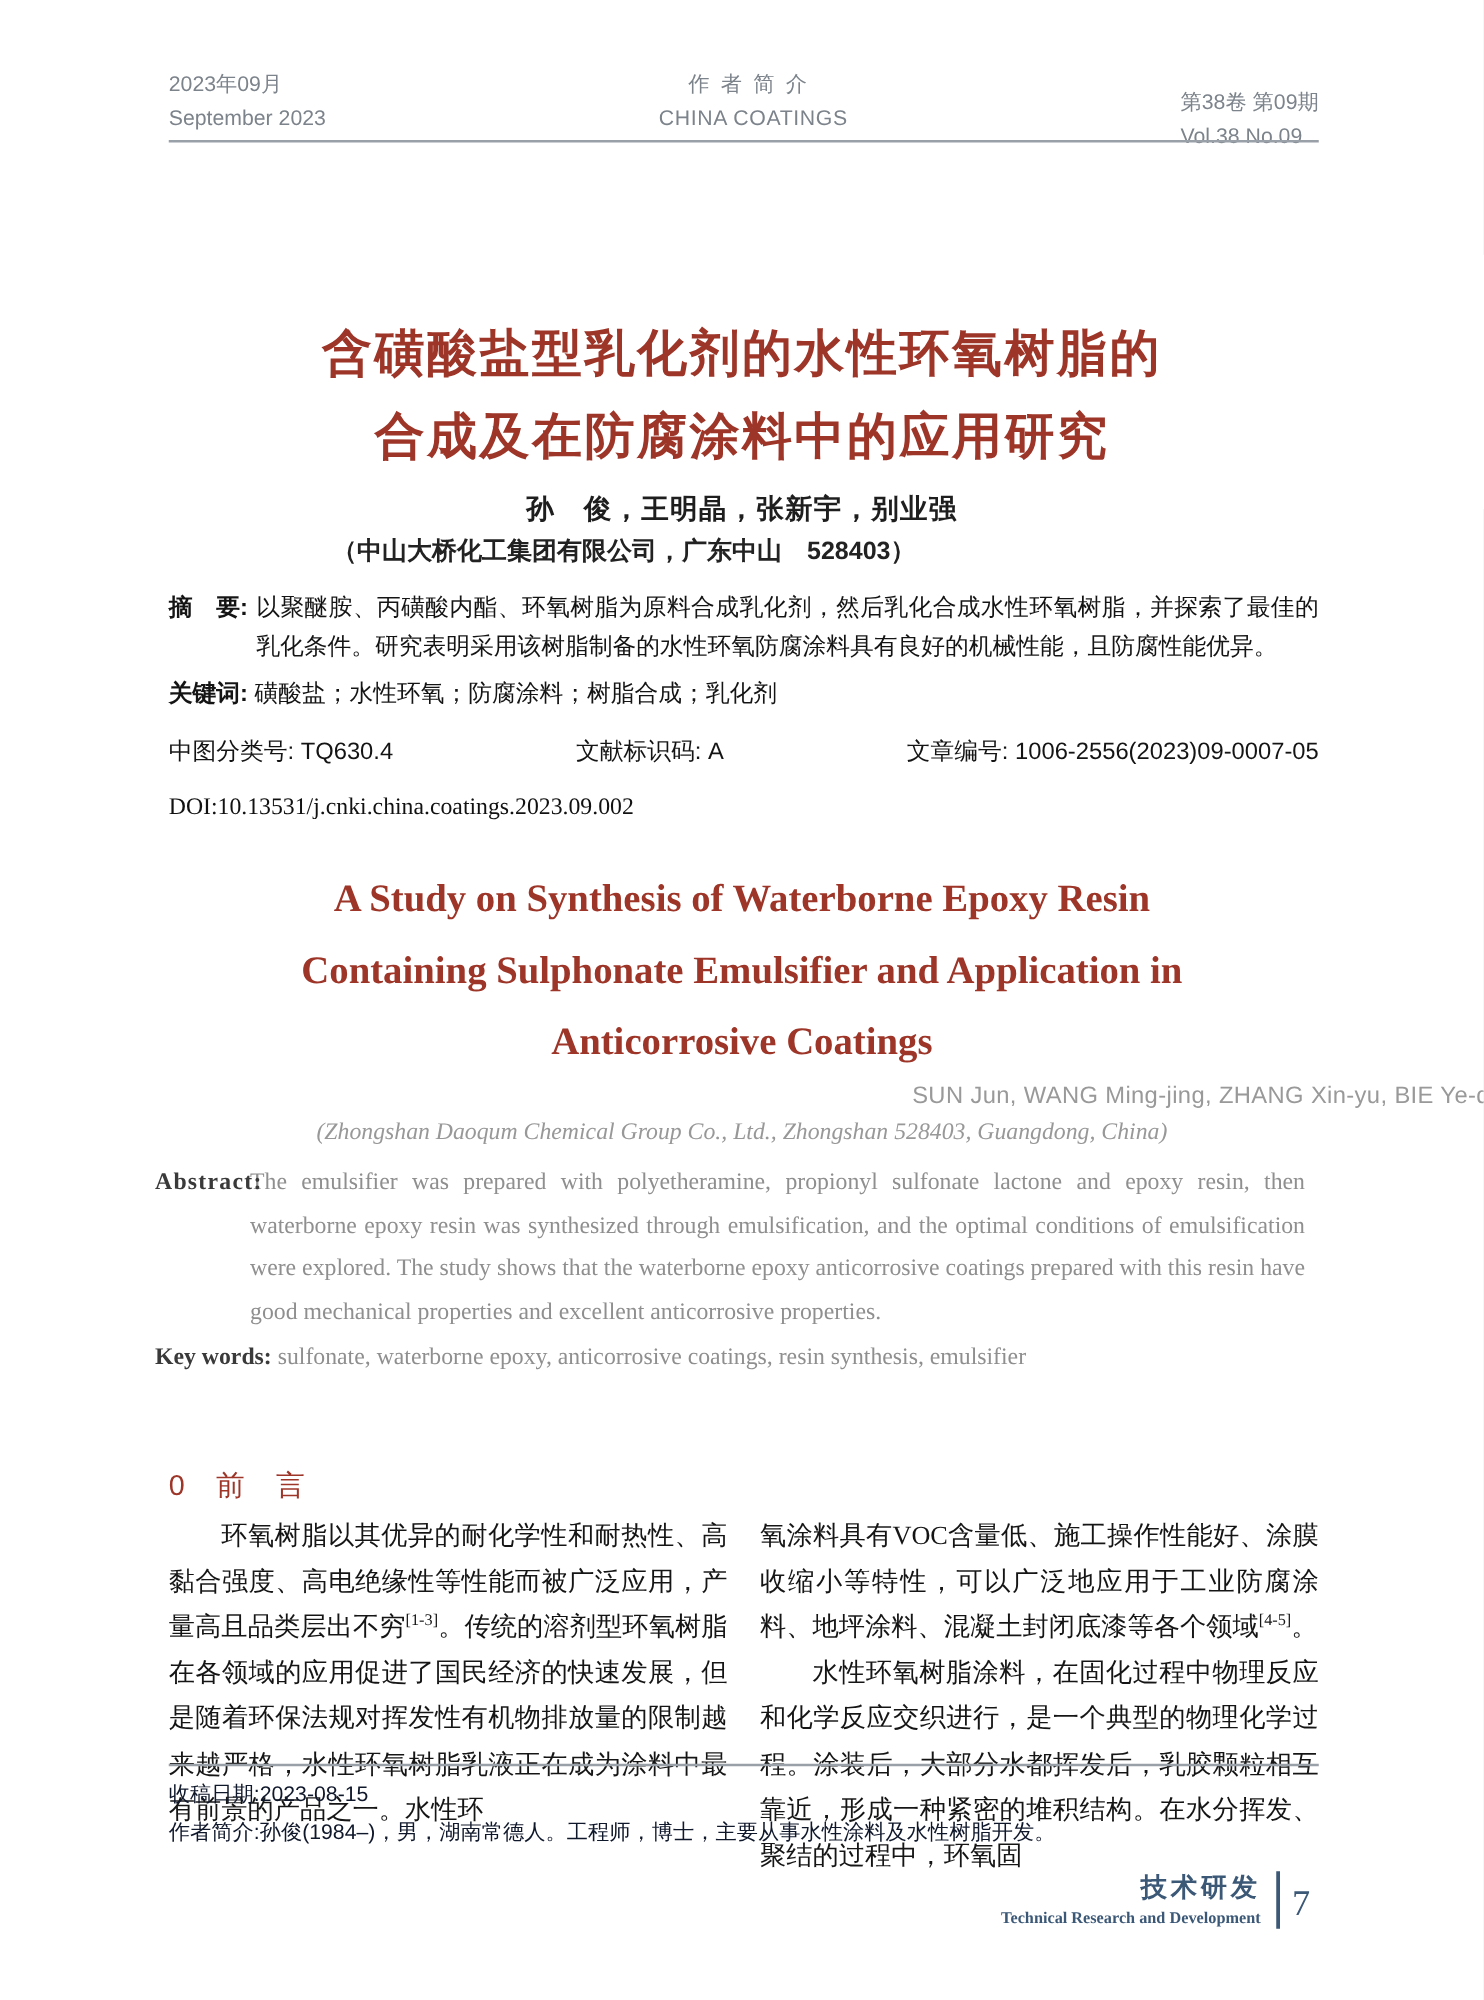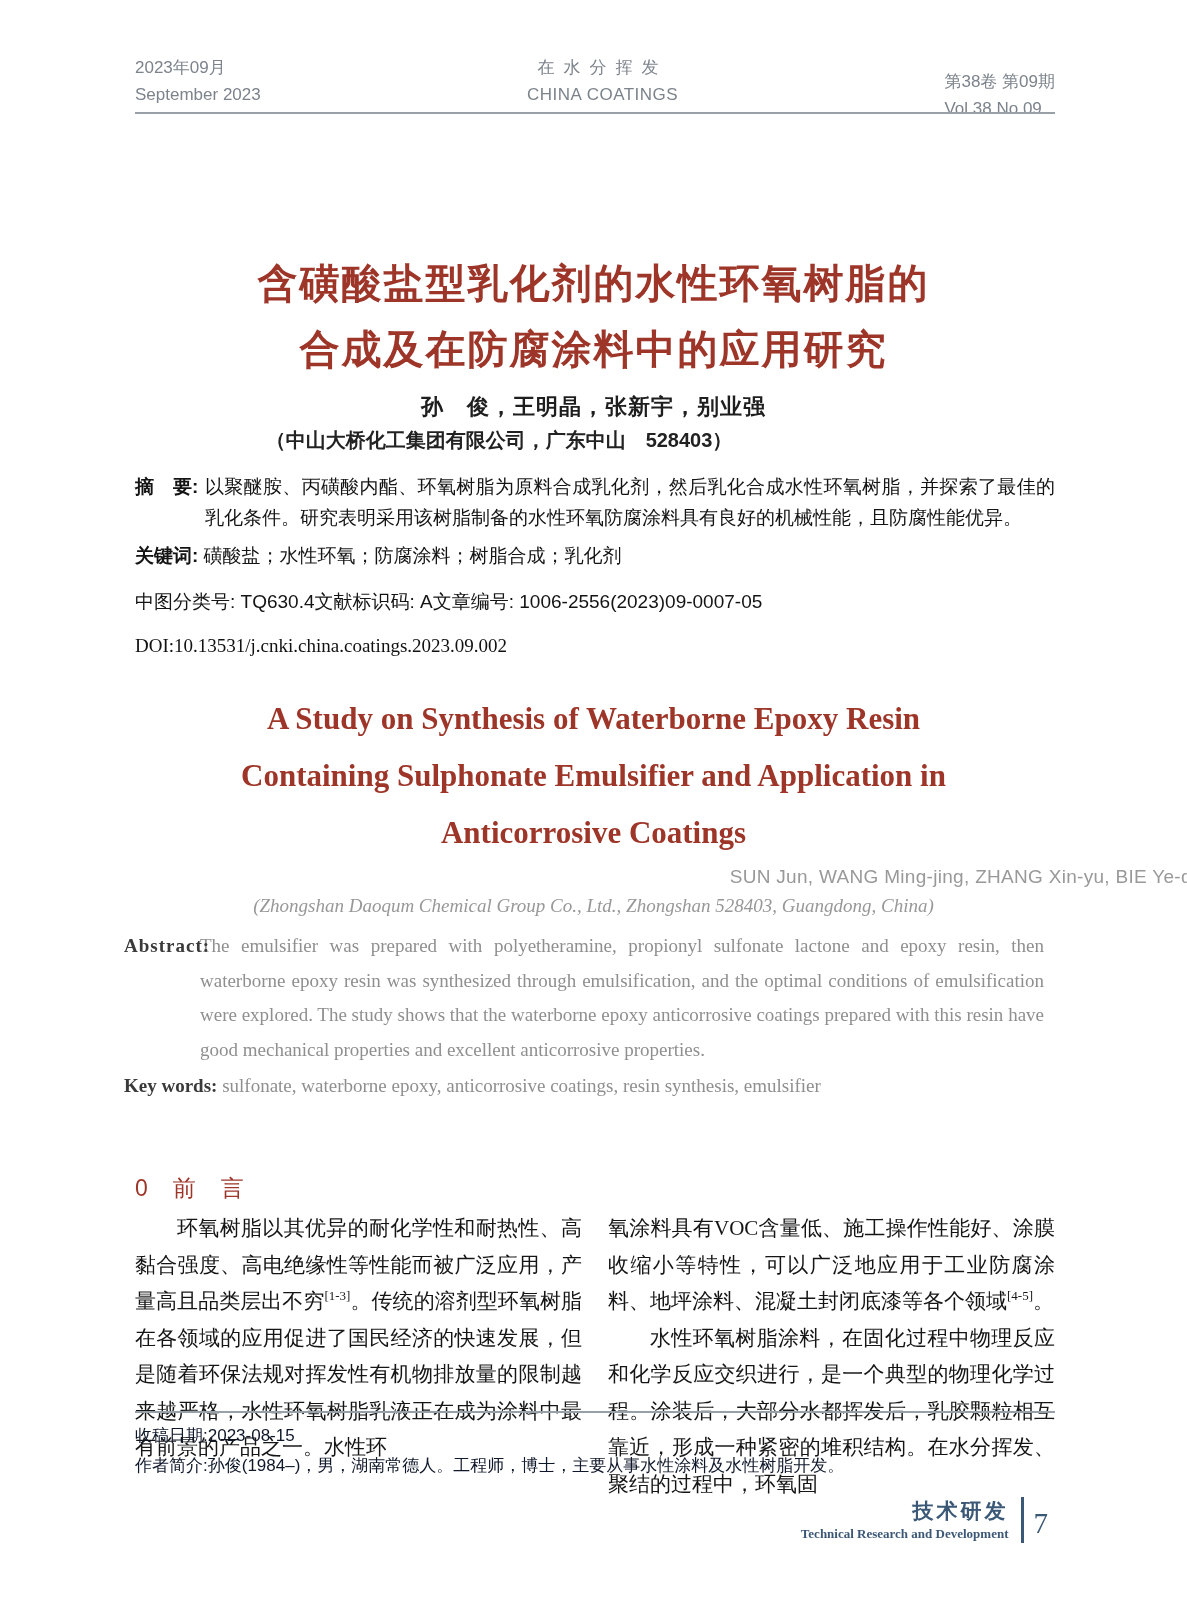--- a/index.html
+++ b/index.html
@@ -25,21 +25,21 @@
     font-weight:bold;font-size:22px;color:#1e1e1e;letter-spacing:1px;}
   .affil-cn{top:427px;left:0;width:998px;text-align:center;
     font-weight:bold;font-size:20px;color:#222;}
   
   .abs-cn{top:471px;left:135px;width:920px;font-size:19px;line-height:31px;
     color:#141414;text-align:justify;}
   .hang{position:relative;}
   .hang .lbl{position:absolute;left:0;top:0;font-weight:bold;white-space:nowrap;}
   .hang-cn{padding-left:70px;}
   .kw-cn{margin-top:7px;}
-  .meta-row{display:flex;margin-top:15px;}
+  .meta-row{display:flex;justify-content:space-between;margin-top:15px;}
   .doi{margin-top:13px;font-family:"Liberation Serif",serif;font-size:19px;color:#111;}
   
   .title-en{top:690px;left:0;width:1187px;text-align:center;color:#9d3528;
     font-family:"Liberation Serif",serif;font-weight:bold;font-size:31px;line-height:57px;}
   .authors-en{top:866px;left:0;width:1187px;text-align:right;
     font-size:19px;color:#999;letter-spacing:.3px;margin-left:42px;}
   .affil-en{top:895px;left:0;width:1187px;text-align:center;
     font-family:"Liberation Serif",serif;font-style:italic;font-size:19px;color:#989898;}
   
   .abs-en{top:929px;left:124px;width:920px;font-family:"Liberation Serif",serif;
@@ -71,21 +71,21 @@
 <body>
 
 <div class="page">
 
   <div class="abs header">
     <div class="h-left">
       <div>2023年09月</div>
       <div>September 2023</div>
     </div>
     <div class="h-center">
-      <div class="cn-sp">在水分挥发</div>
+      <div class="cn-sp">作者简介</div>
       <div class="en-sp">CHINA COATINGS</div>
     </div>
     <div class="h-right">
       <div>第38卷 第09期</div>
       <div>Vol.38  No.09</div>
     </div>
   </div>
   <div class="abs rule rule-top"></div>
 
   <div class="abs title-cn">

